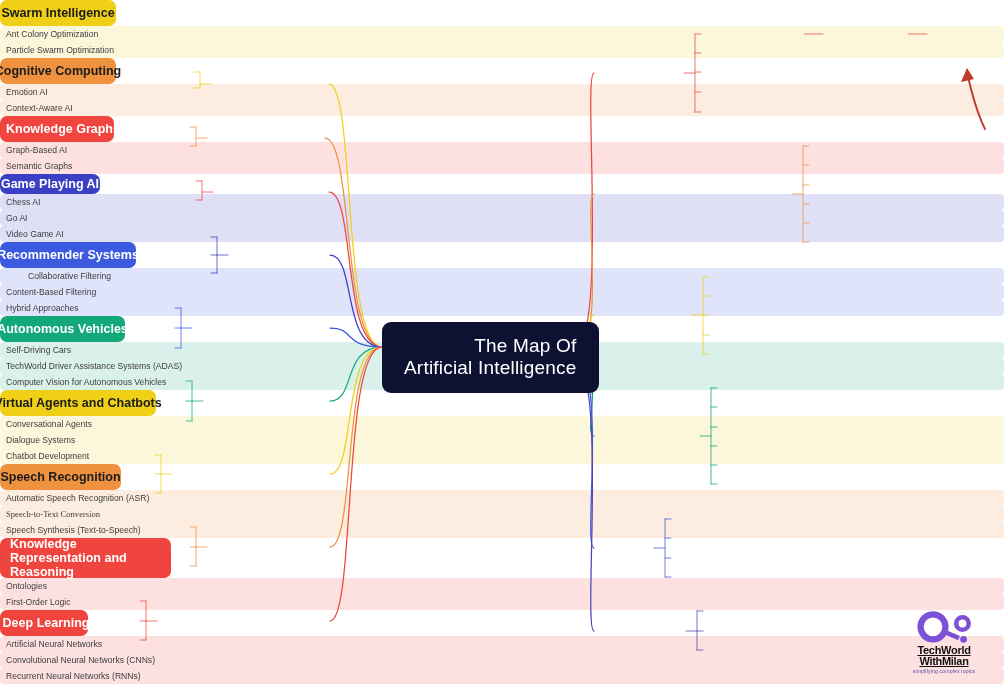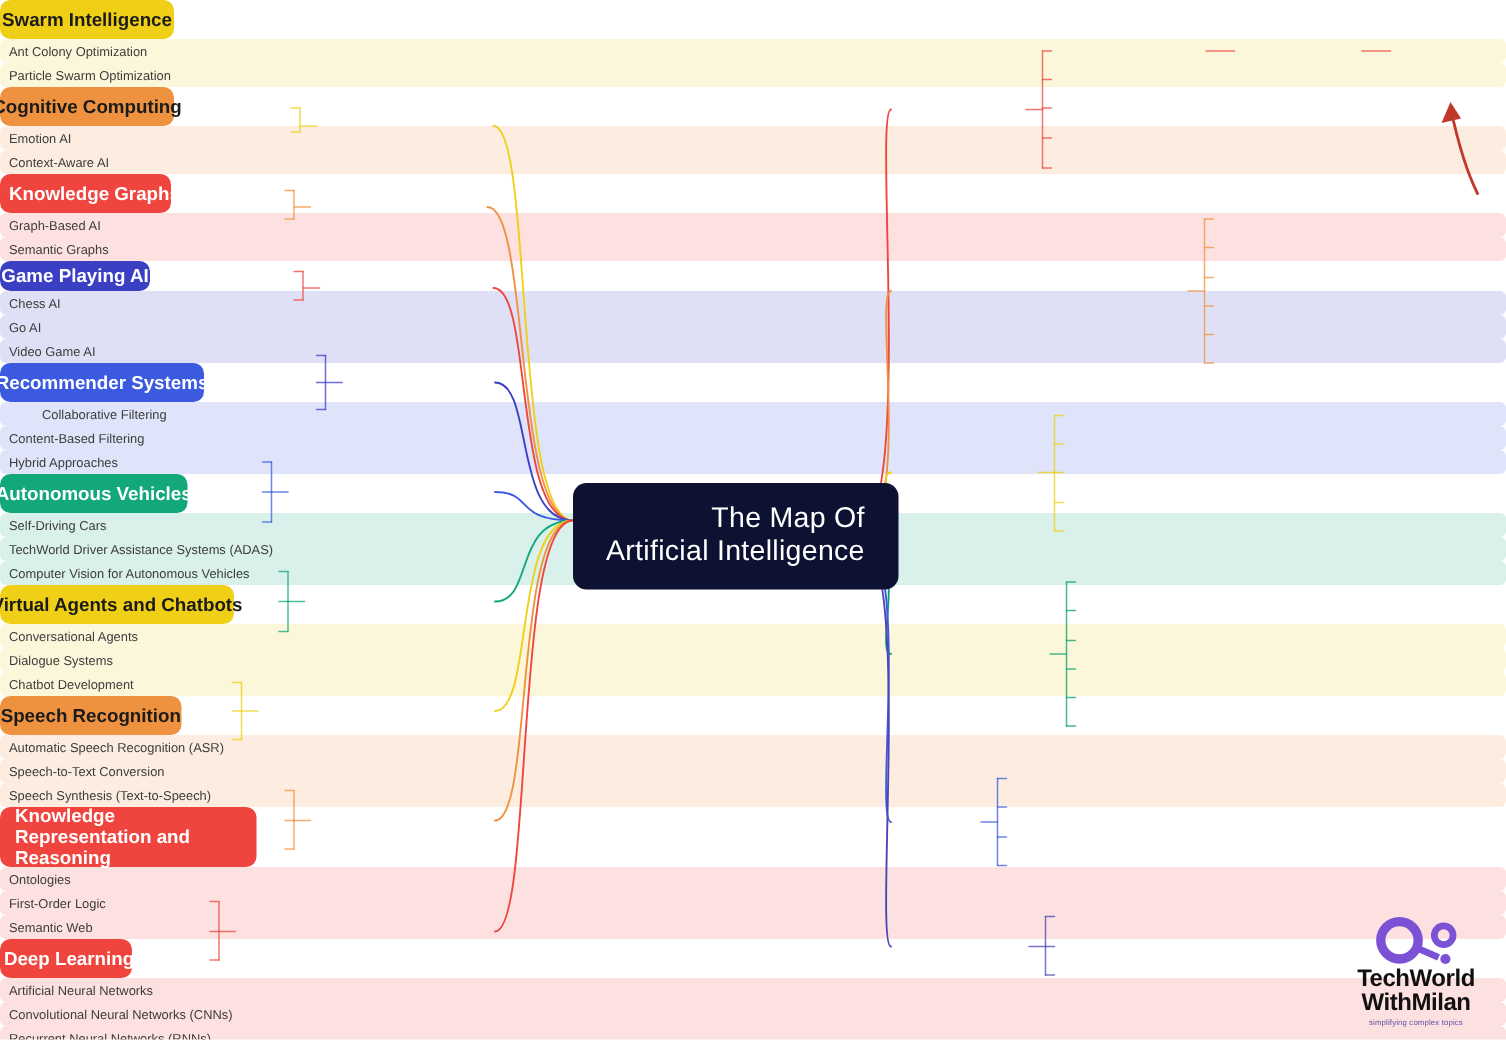--- a/index.html
+++ b/index.html
@@ -57,22 +57,23 @@
   }
 
   .logo {
     position:absolute;
     right:8px; bottom:6px;
     width:104px; height:76px;
     text-align:center;
   }
   .logo-mark { height:34px; display:block; margin:0 auto; }
   .logo-t1, .logo-t2 {
-    font-size:16px; font-weight:bold; color:#111; letter-spacing:-.3px;
+    font-size:11px; font-weight:bold; color:#111; letter-spacing:-.3px;
     line-height:1.02;
+    text-decoration:underline;
   }
   .logo-sub { font-size:5.2px; color:#5a4fa3; letter-spacing:.1px; margin-top:1px; }
 </style>
 </head>
 <body>
 
 <div id="canvas">
   <svg id="edges">
       <path d="M 382 347 C 342 347, 355.5 84, 329 84" fill="none" stroke="#efd016" stroke-width="1.25" stroke-linecap="round"></path>
       <path d="M 200 72 L 200 88" fill="none" stroke="rgba(239,208,22,0.75)" stroke-width="1" stroke-linecap="round"></path>
@@ -221,28 +222,27 @@
       <div class="branch dark-text" style="background: rgb(239, 208, 22); left: 172px; width: 156px; height: 26px; top: 461px; white-space: nowrap;">
         <span>Virtual Agents and Chatbots</span>
       </div>
       <div class="leaf" style="background: rgba(239, 208, 22, 0.16); top: 447px; right: 843px;">Conversational Agents</div>
       <div class="leaf" style="background: rgba(239, 208, 22, 0.16); top: 466px; right: 843px;">Dialogue Systems</div>
       <div class="leaf" style="background: rgba(239, 208, 22, 0.16); top: 485px; right: 843px;">Chatbot Development</div>
       <div class="branch dark-text" style="background: rgb(239, 146, 64); left: 207px; width: 121px; height: 26px; top: 534px; white-space: nowrap;">
         <span>Speech Recognition</span>
       </div>
       <div class="leaf" style="background: rgba(239, 146, 64, 0.16); top: 519px; right: 808px;">Automatic Speech Recognition (ASR)</div>
-      <div class="leaf" style="background: rgba(239, 146, 64, 0.16); top: 539px; right: 808px;">Speech-to-Text Conversion</div>
+      <div class="leaf" style="background: rgba(239, 146, 64, 0.16); top: 539px; right: 808px; font-family: Liberation Serif, serif;">Speech-to-Text Conversion</div>
       <div class="leaf" style="background: rgba(239, 146, 64, 0.16); top: 558px; right: 808px;">Speech Synthesis (Text-to-Speech)</div>
       <div class="branch" style="background: rgb(240, 69, 63); left: 157px; width: 171px; height: 40px; top: 601px; white-space: normal; text-align: left; justify-content: flex-start; padding: 5px 10px;">
         <span>Knowledge Representation and Reasoning</span>
       </div>
       <div class="leaf" style="background: rgba(240, 69, 63, 0.16); top: 593px; right: 858px;">Ontologies</div>
       <div class="leaf" style="background: rgba(240, 69, 63, 0.16); top: 613px; right: 858px;">First-Order Logic</div>
-      <div class="leaf" style="background: rgba(240, 69, 63, 0.16); top: 632px; right: 858px;">Semantic Web</div>
       <div class="branch" style="background: rgb(240, 69, 63); left: 596px; width: 88px; height: 26px; top: 60px; white-space: nowrap; padding-left: 16px;">
         <span>Deep Learning</span>
       </div>
       <div class="leaf" style="background: rgba(240, 69, 63, 0.16); top: 26px; left: 694px;">Artificial Neural Networks</div>
       <div class="leaf" style="background: rgba(240, 69, 63, 0.16); top: 45px; left: 694px;">Convolutional Neural Networks (CNNs)</div>
       <div class="leaf" style="background: rgba(240, 69, 63, 0.16); top: 64px; left: 694px;">Recurrent Neural Networks (RNNs)</div>
     </div>
 
   <div class="logo">
     <svg class="logo-mark" viewBox="0 0 80 30">

